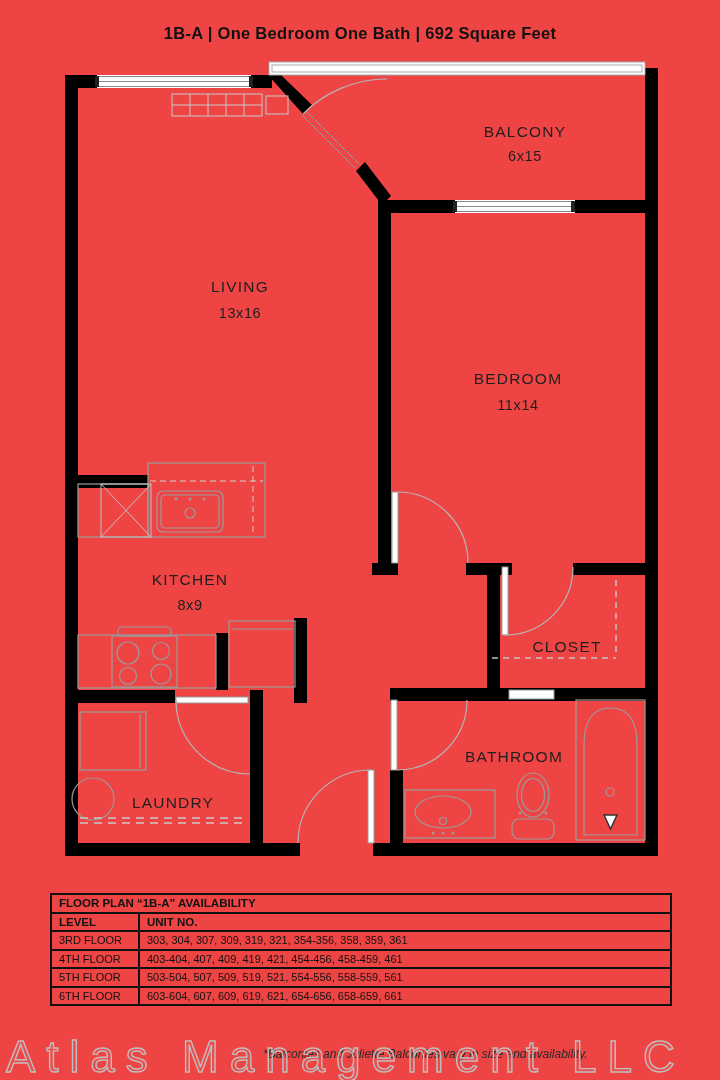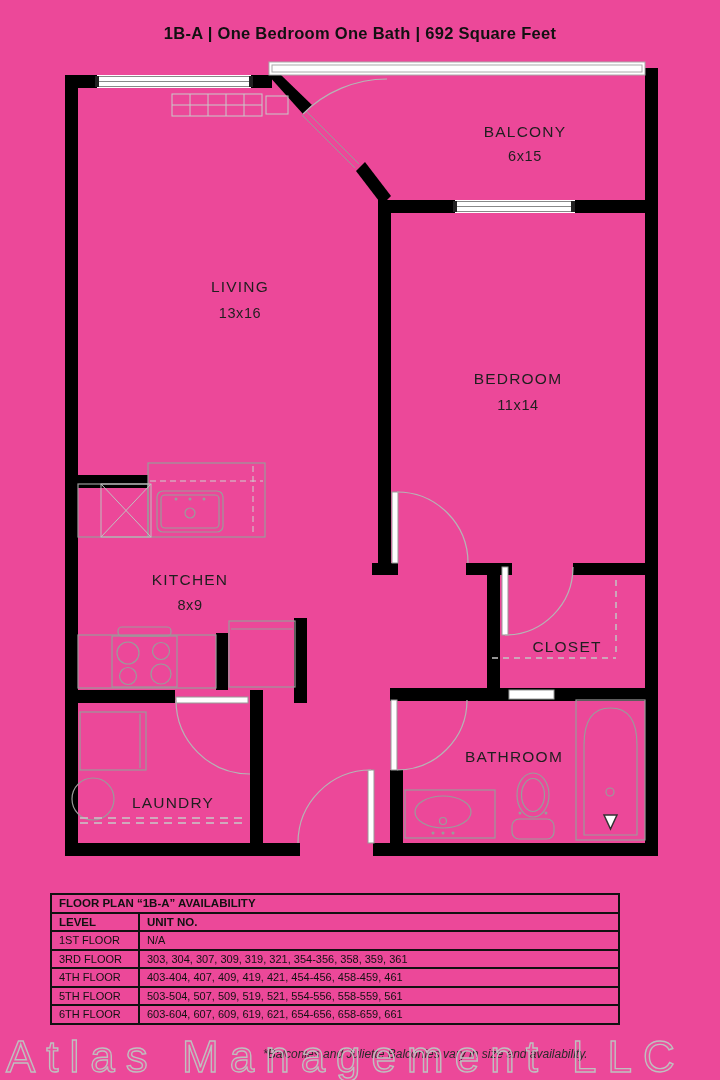--- a/index.html
+++ b/index.html
@@ -1,31 +1,31 @@
 <!DOCTYPE html>
 <html><head>
 <meta charset="utf-8">
 <style>
   * { margin:0; padding:0; box-sizing:border-box; }
   html,body { background:#ffffff; }
   body { font-family:"Liberation Sans", sans-serif; }
-  #page { position:relative; width:720px; height:1080px; background:#ec4899; overflow:hidden; }
+  #page { position:relative; width:720px; height:1080px; background:#ef4444; overflow:hidden; }
 
   .title {
     position:absolute; top:24px; left:0; width:720px;
     text-align:center; font-size:16.5px; font-weight:bold; color:#111;
     letter-spacing:.3px;
   }
 
   svg.plan { position:absolute; top:0; left:0; }
 
   .room-name { font-size:15.5px; letter-spacing:1.2px; fill:#1f1f1f; }
   .room-dims { font-size:14.5px; letter-spacing:.6px; fill:#1f1f1f; }
 
-  .avail { position:absolute; top:893px; left:50px; width:570px;
+  .avail { position:absolute; top:893px; left:50px; width:622px;
     border-collapse:collapse; font-size:11px; color:#111; }
   .avail td { border:2px solid #111; padding:2px 7px; height:18.5px; vertical-align:middle; }
   .avail .t-title { font-weight:bold; font-size:11.5px; }
   .avail .t-colhead { font-weight:bold; font-size:11.5px; }
   .avail .c-level { width:88px; }
 
   .watermark {
     position:absolute; top:1032px; left:6px; width:714px;
     font-size:44px; letter-spacing:11px; white-space:nowrap;
     color:rgba(255,255,255,0.05);
@@ -229,24 +229,20 @@
   <table class="avail">
     <tbody>
         <tr>
       <td class="t-title" colspan="2">FLOOR PLAN “1B-A” AVAILABILITY</td>
     </tr>
     <tr>
       <td class="t-colhead c-level">LEVEL</td>
       <td class="t-colhead">UNIT NO.</td>
     </tr>
     <tr>
-      <td class="c-level">1ST FLOOR</td>
-      <td>N/A</td>
-    </tr>
-    <tr>
       <td class="c-level">3RD FLOOR</td>
       <td>303, 304, 307, 309, 319, 321, 354-356, 358, 359, 361</td>
     </tr>
     <tr>
       <td class="c-level">4TH FLOOR</td>
       <td>403-404, 407, 409, 419, 421, 454-456, 458-459, 461</td>
     </tr>
     <tr>
       <td class="c-level">5TH FLOOR</td>
       <td>503-504, 507, 509, 519, 521, 554-556, 558-559, 561</td>

